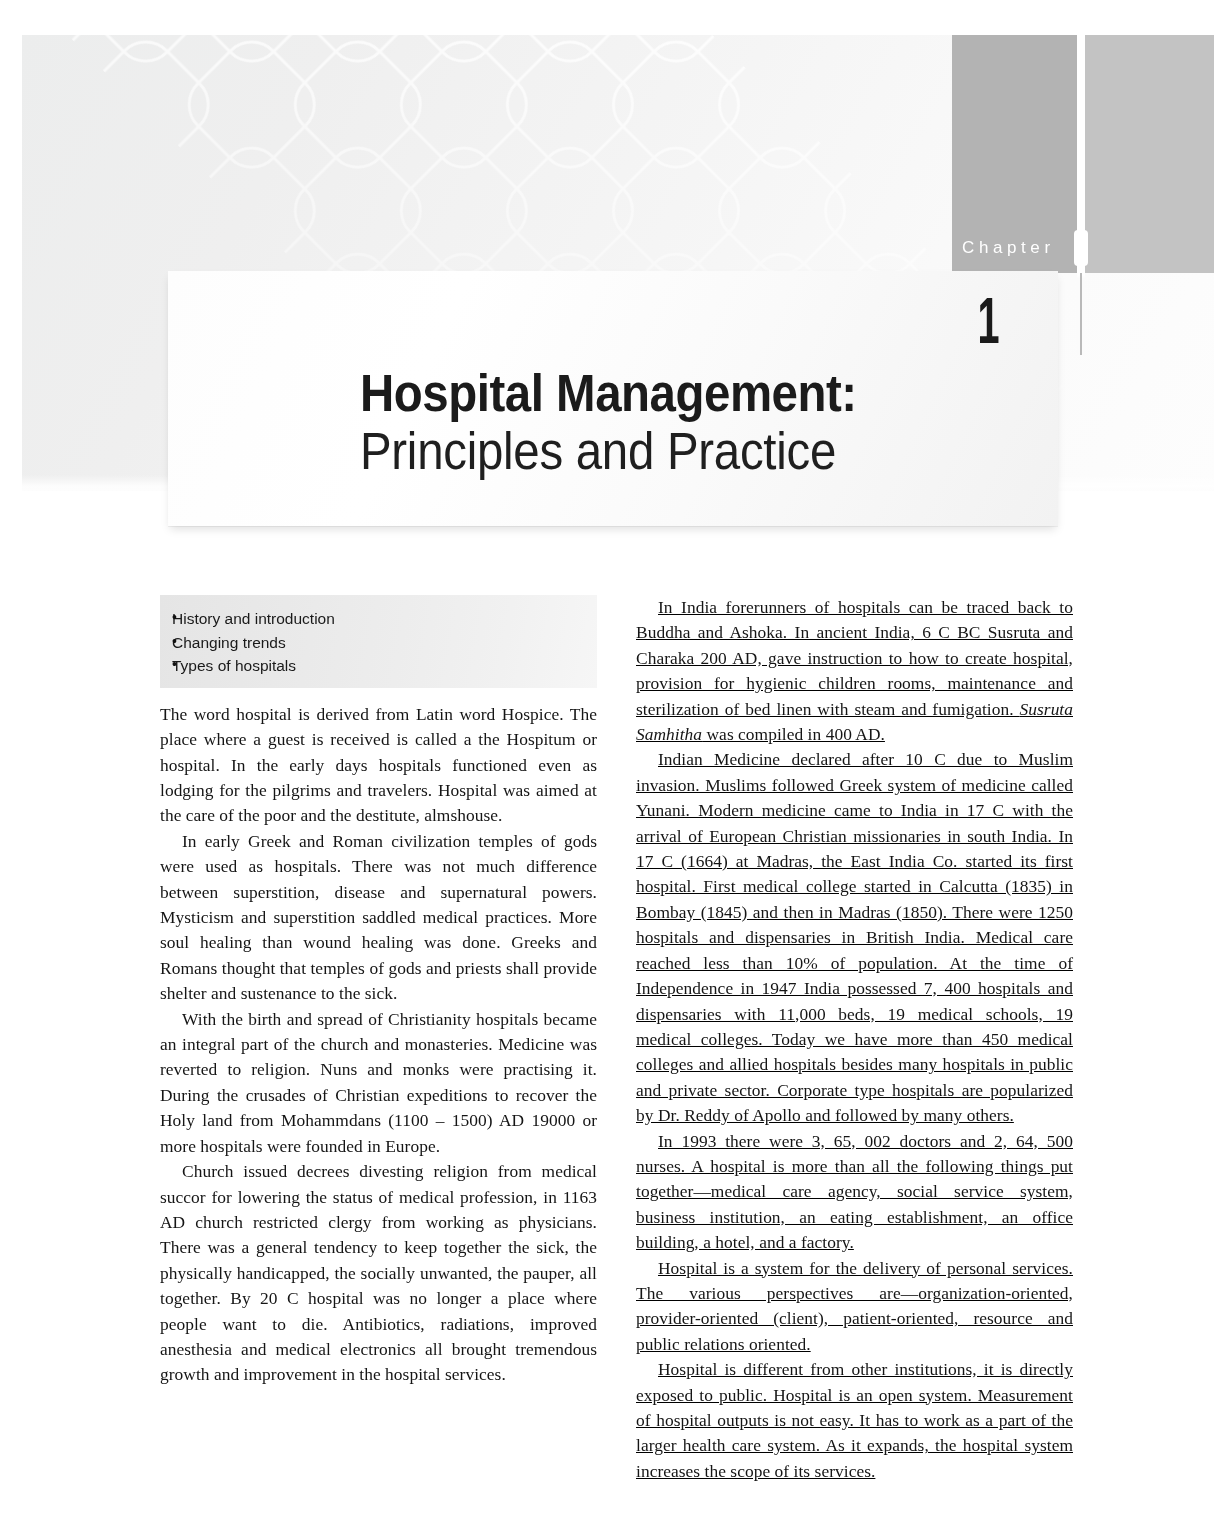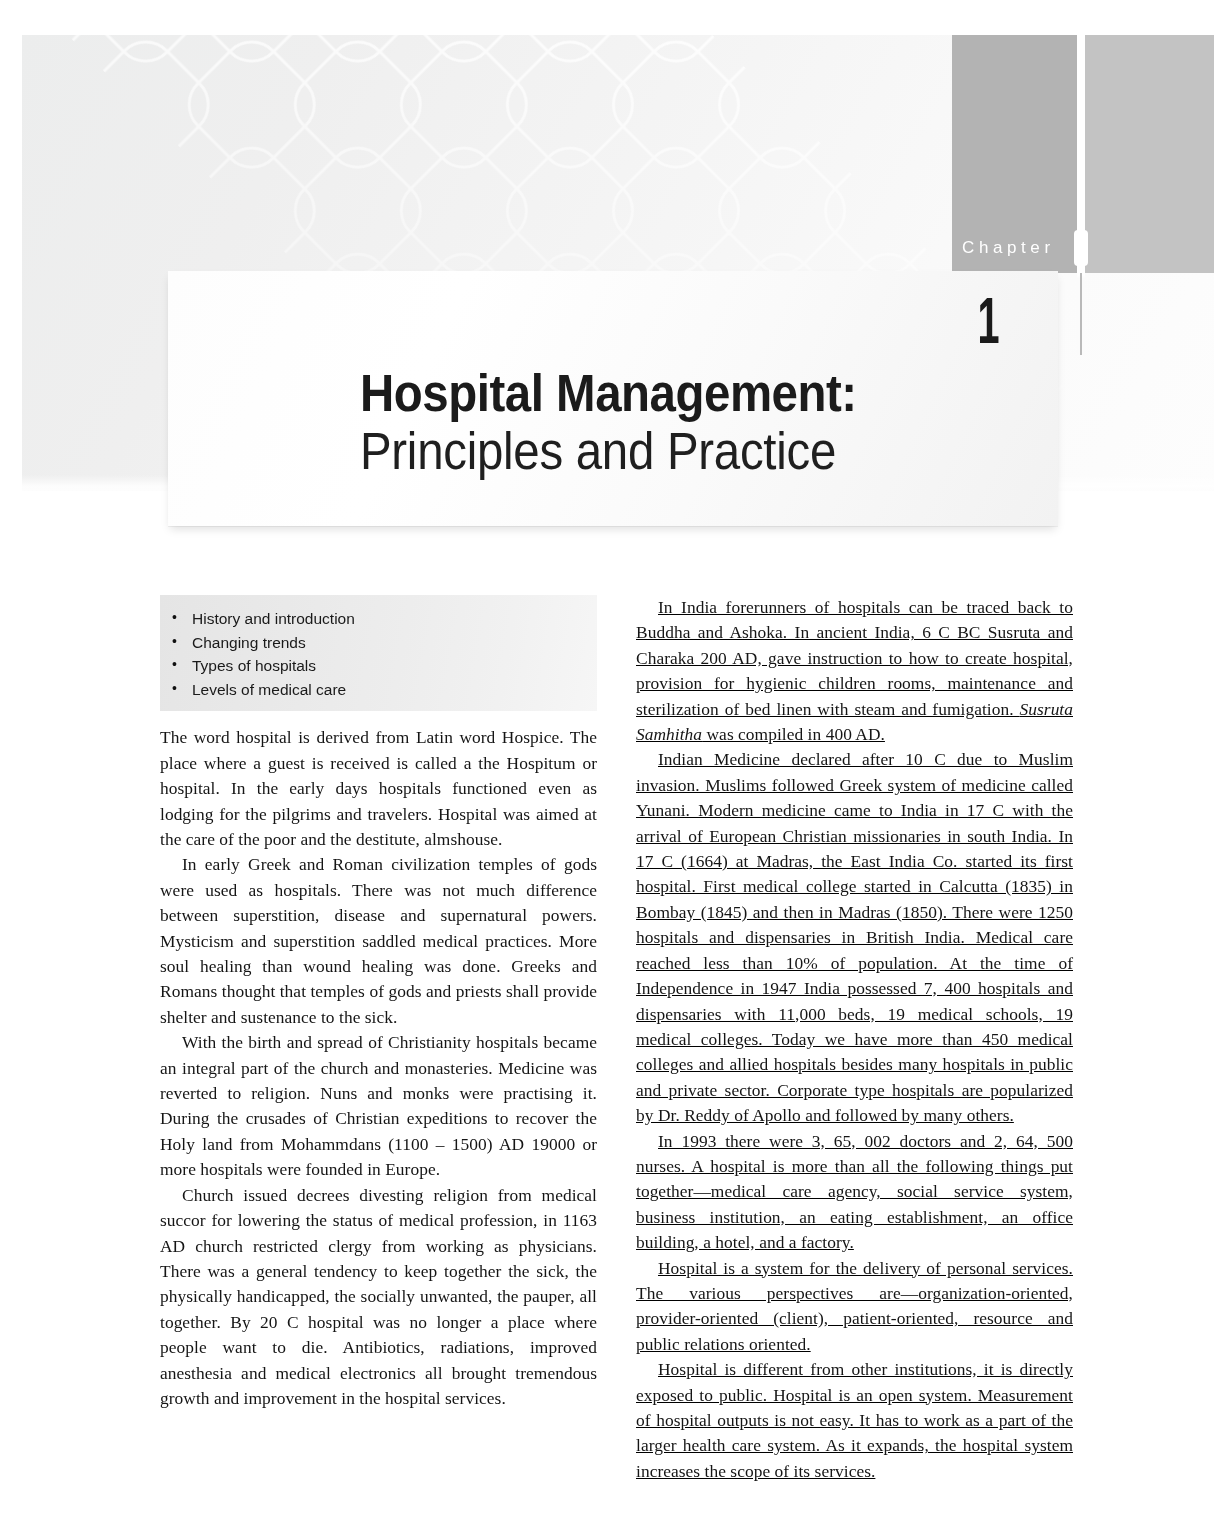--- a/index.html
+++ b/index.html
@@ -186,21 +186,21 @@
   .outline-list {
     list-style: none;
     margin: 0;
     padding: 0;
   }
   .outline-list li {
     font-family: "Liberation Sans", sans-serif;
     font-size: 15.5px;
     color: #1a1a1a;
     line-height: 23.6px;
-    padding-left: 32px;
+    padding-left: 12px;
     position: relative;
     white-space: nowrap;
   }
   .outline-list li::before {
     content: "\2022";
     position: absolute;
     left: 12px;
     top: -1px;
     font-size: 14px;
     color: #111;
@@ -269,21 +269,20 @@
 
   <div class="content">
 
     <div class="col col-left">
 
       <div class="outline-box">
         <ul class="outline-list">
           <li>History and introduction</li>
           <li>Changing trends</li>
           <li>Types of hospitals</li>
-          <li>Levels of medical care</li>
         </ul>
       </div>
 
       <p class="body noindent">The word hospital is derived from Latin word Hospice. The place where a guest is received is called a the Hospitum or hospital. In the early days hospitals functioned even as lodging for the pilgrims and travelers. Hospital was aimed at the care of the poor and the destitute, almshouse.</p>
       <p class="body">In early Greek and Roman civilization temples of gods were used as hospitals. There was not much difference between superstition, disease and supernatural powers. Mysticism and superstition saddled medical practices. More soul healing than wound healing was done. Greeks and Romans thought that temples of gods and priests shall provide shelter and sustenance to the sick.</p>
       <p class="body">With the birth and spread of Christianity hospitals became an integral part of the church and monasteries. Medicine was reverted to religion. Nuns and monks were practising it. During the crusades of Christian expeditions to recover the Holy land from Mohammdans (1100 – 1500) AD 19000 or more hospitals were founded in Europe.</p>
       <p class="body">Church issued decrees divesting religion from medical succor for lowering the status of medical profession, in 1163 AD church restricted clergy from working as physicians. There was a general tendency to keep together the sick, the physically handicapped, the socially unwanted, the pauper, all together. By 20 C hospital was no longer a place where people want to die. Antibiotics, radiations, improved anesthesia and medical electronics all brought tremendous growth and improvement in the hospital services.</p>
     </div>
 
     <div class="col col-right">

